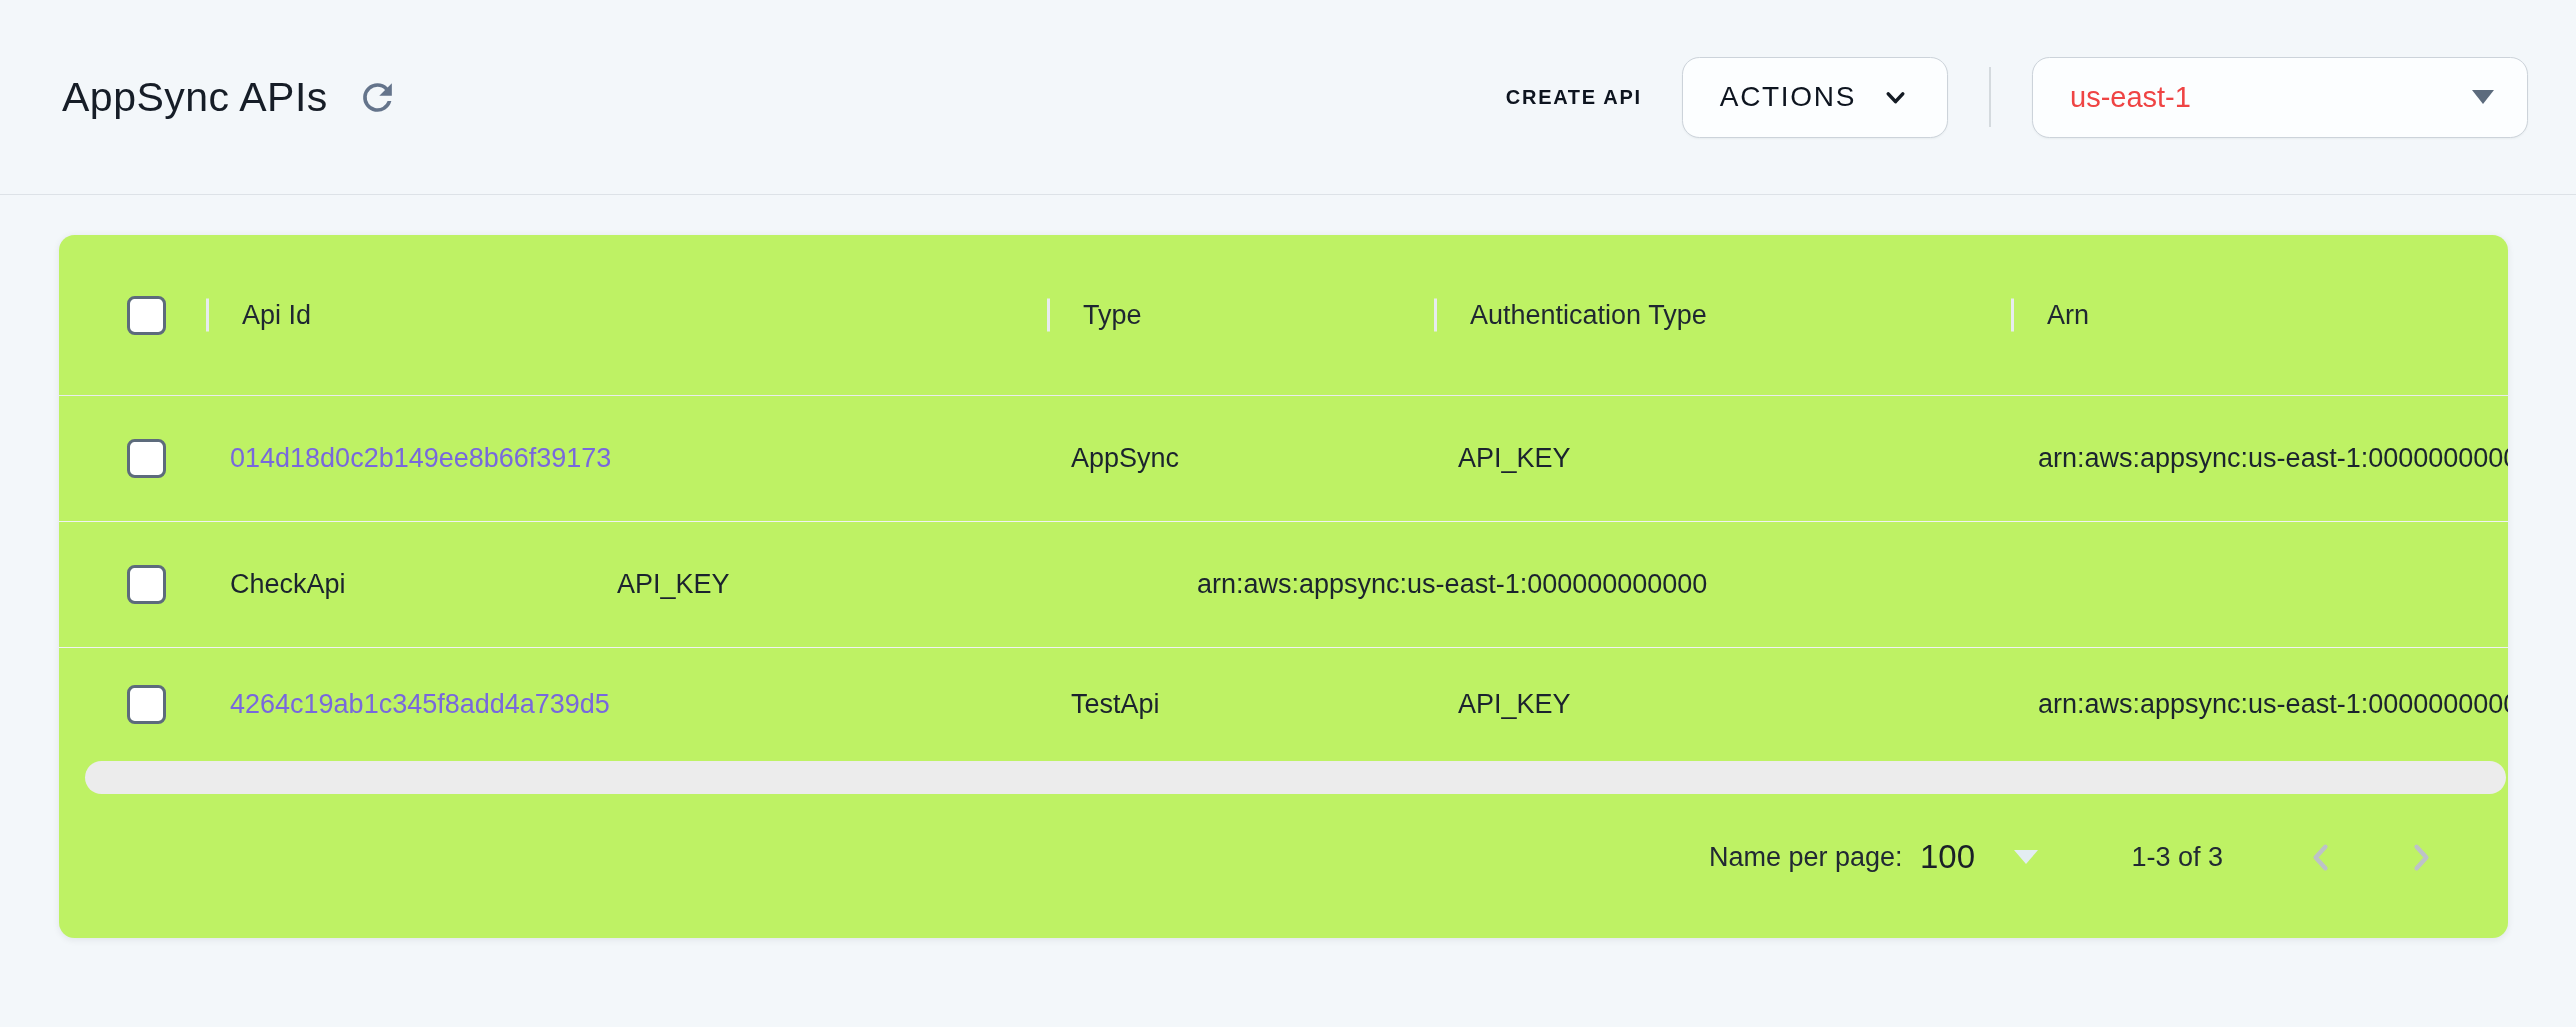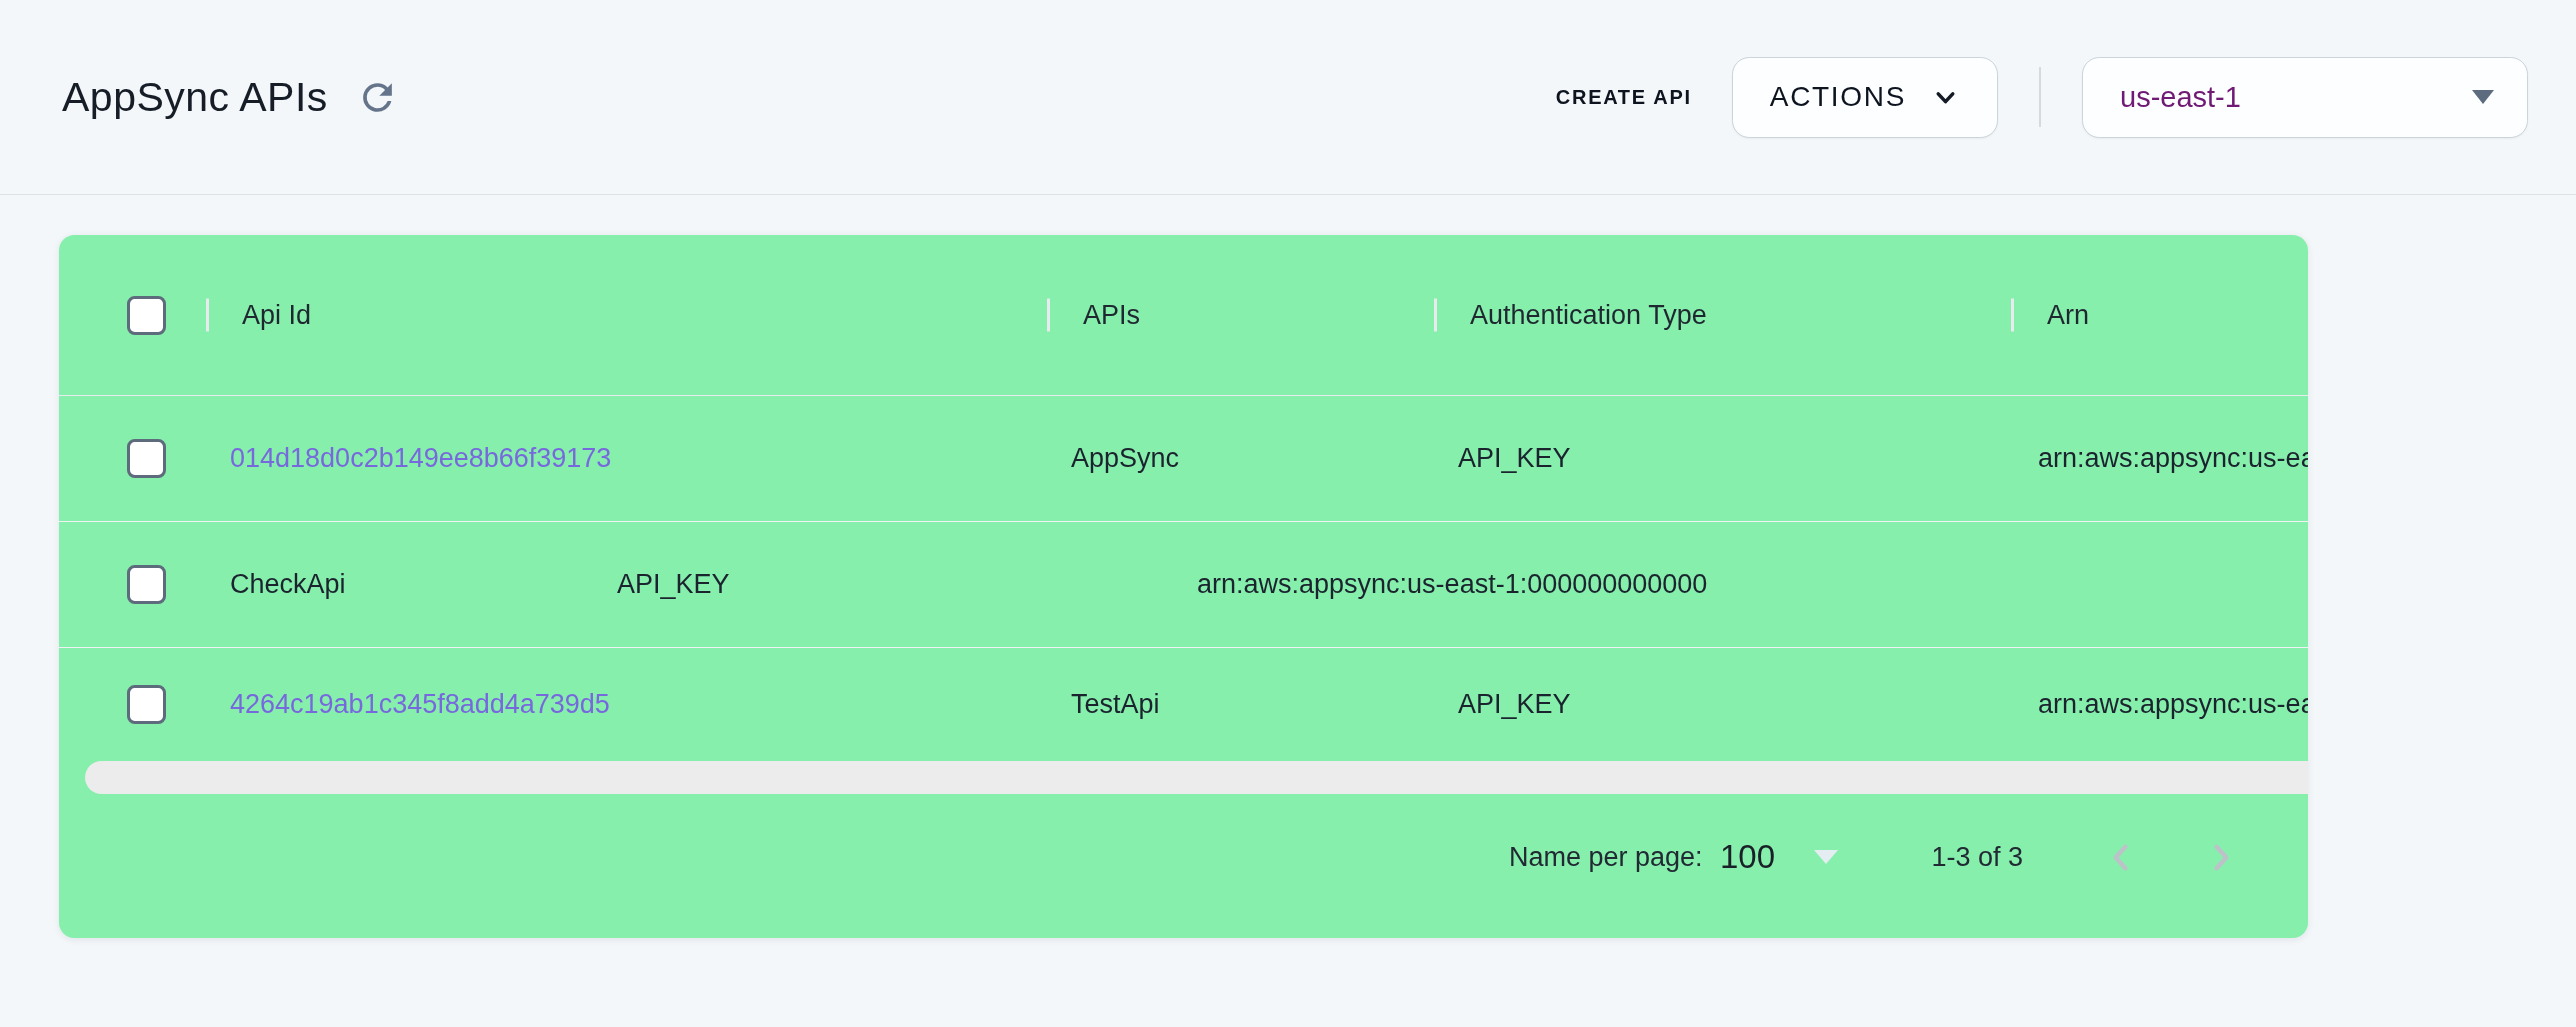--- a/index.html
+++ b/index.html
@@ -52,42 +52,42 @@
     font-size: 28px; font-weight: 500; letter-spacing: 1.7px;
     color: #0d141f; cursor: pointer;
     text-transform: uppercase;
   }
   .topbar-divider {
     width: 1.9px; height: 60px;
     background: #d4dade;
     margin: 0 41px;
   }
   .region-select {
-    width: 446px; height: 81px;
+    width: 496px; height: 81px;
     border: 1.9px solid #ccd3da;
     border-radius: 17.4px;
     background: #fcfeff;
     box-shadow: 0 1px 1.9px rgba(20,30,40,0.05);
     display: flex; align-items: center; justify-content: space-between;
     padding: 0 33px 0 37px;
-    font-size: 29px; color: #701a75;
+    font-size: 29px; color: #ef4444;
     cursor: pointer;
   }
   .caret-down {
     width: 0; height: 0;
     border-left: 11.6px solid transparent;
     border-right: 11.6px solid transparent;
     border-top: 14.5px solid #5c6b7d;
   }
 
   
   .card {
     margin: 40px 0 4px 59px;
-    width: 2249px; height: 703px;
-    background: #86efac;
+    width: 2449px; height: 703px;
+    background: #bef264;
     border-radius: 15.5px;
     box-shadow: 0 1.9px 7.7px rgba(10,20,40,0.08);
     overflow: hidden;
     position: relative;
   }
   .thead {
     display: flex;
     height: 161px;
     align-items: center;
     border-bottom: 1.9px solid #e9ecef;
@@ -223,21 +223,21 @@
   <div class="thead">
     <div class="cell-check">
       <span class="checkbox"></span>
     </div>
     <div class="hcell col-apiid">
       <span class="col-sep"></span>
       <span>Api Id</span>
     </div>
     <div class="hcell col-name">
       <span class="col-sep"></span>
-      <span>APIs</span>
+      <span>Type</span>
     </div>
     <div class="hcell col-auth">
       <span class="col-sep"></span>
       <span>Authentication Type</span>
     </div>
     <div class="hcell col-arn">
       <span class="col-sep"></span>
       <span>Arn</span>
     </div>
   </div>

